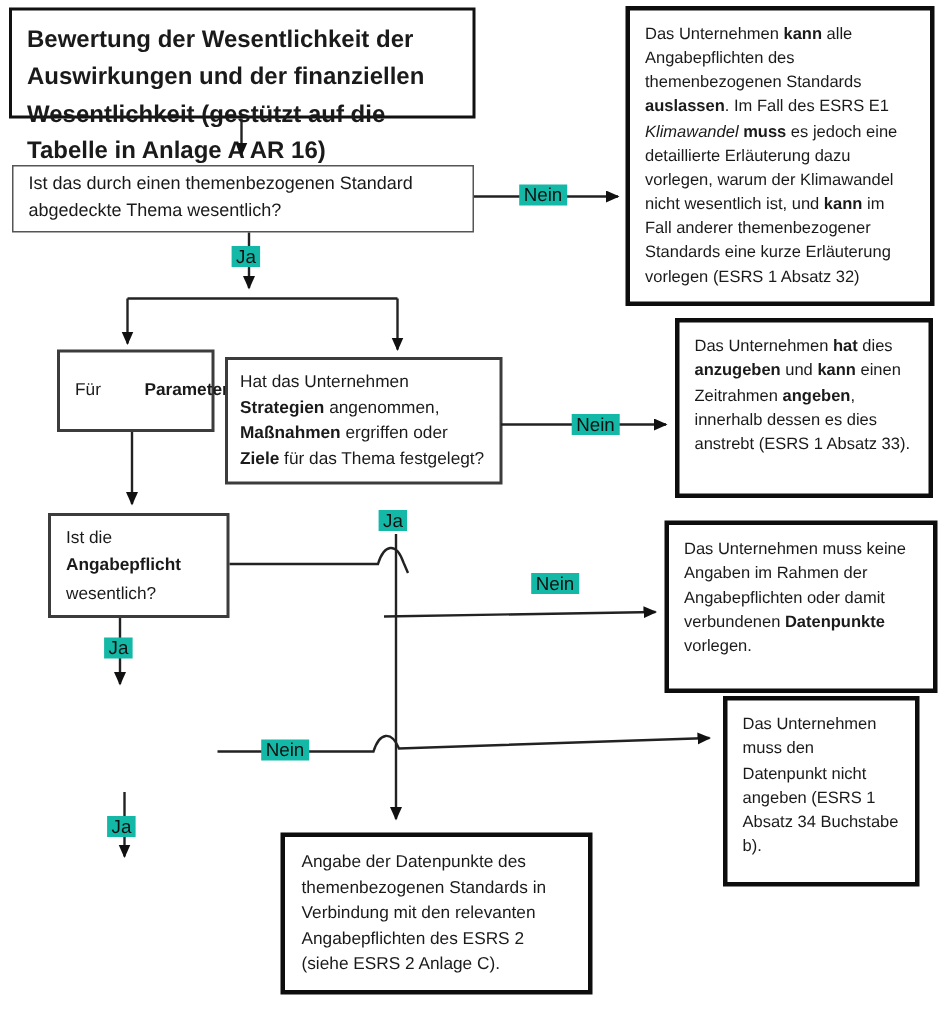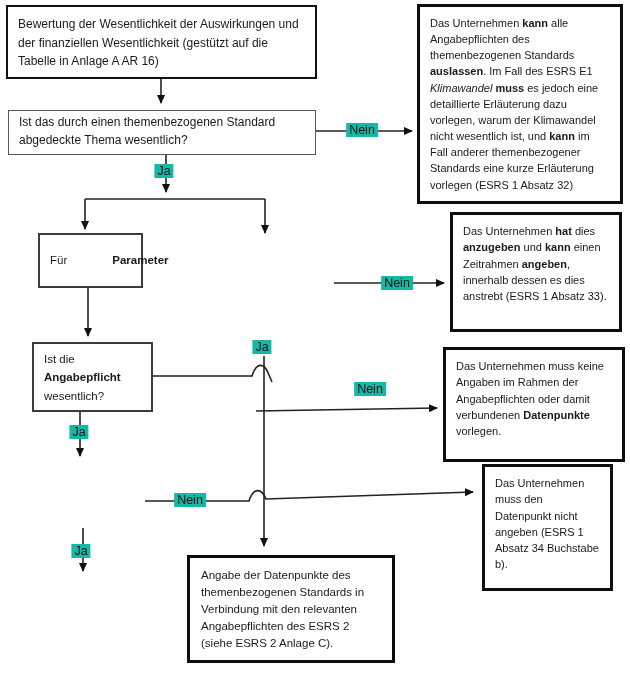--- a/index.html
+++ b/index.html
@@ -4,23 +4,23 @@
 <style>
   html,body{margin:0;padding:0;background:#fff;}
   #canvas{
     position:relative;width:630px;height:680px;background:#ffffff;overflow:hidden;
     font-family:"Liberation Sans",sans-serif;color:#1a1a1a;
   }
   .box{position:absolute;box-sizing:border-box;background:#fff;z-index:2;
        line-height:1.48;text-align:left;}
   .q{border:2px solid #3c3c3c;padding:6px 10px;font-size:11.5px;}
   .r{border:3px solid #0d0d0d;padding:8px 10px;font-size:11px;}
-  .start{border:2.5px solid #111;padding:8px 10px;font-size:12px;line-height:1.55;}
+  .start{border:2.5px solid #111;padding:8px 10px;font-size:16px;line-height:1.55;font-weight:bold;}
   .thin{border-width:1.5px;border-color:#555;}
-  .vcenter{display:flex;align-items:center;gap:16px;}
+  .vcenter{display:flex;align-items:center;}
   svg.wires{position:absolute;left:0;top:0;z-index:5;pointer-events:none;}
   .edge-label{
     position:absolute;z-index:6;background:#14b8a6;padding:0 3px;font-size:12.5px;
     color:#111;transform:translate(-50%,-50%);white-space:nowrap;
   }
 </style>
 </head>
 <body>
 
 <div id="canvas">
@@ -53,20 +53,21 @@
 
   <div class="box q thin" style="left:8px;top:110px;width:308px;height:45px;font-size:12px;padding:3px 10px;"><span>Ist das durch einen themenbezogenen Standard abgedeckte Thema wesentlich?</span></div>
 
   <div class="box r" style="left:417px;top:4px;width:206px;height:200px;line-height:1.47;"><span>Das Unternehmen </span><span style="font-weight: 700;">kann</span><span> alle Angabepflichten des themenbezogenen Standards </span><span style="font-weight: 700;">auslassen</span><span>. Im Fall des ESRS E1 </span><span style="font-style: italic;">Klimawandel</span><span> </span><span style="font-weight: 700;">muss</span><span> es jedoch eine detaillierte Erläuterung dazu vorlegen, warum der Klimawandel nicht wesentlich ist, und </span><span style="font-weight: 700;">kann</span><span> im Fall anderer themenbezogener Standards eine kurze Erläuterung vorlegen (ESRS 1 Absatz 32)</span></div>
 
   <div class="box q vcenter" style="left:38px;top:233px;width:105px;height:55px;padding:0 10px;">
       <span>Für </span>
       <span style="font-weight: 700; margin-left: 29px;">Parameter</span>
     </div>
 
+  <div class="box q" style="left:150px;top:238px;width:185px;height:85px;padding:7px 8px;"><span>Hat das Unternehmen </span><span style="font-weight: 700;">Strategien</span><span> angenommen, </span><span style="font-weight: 700;">Maßnahmen</span><span> ergriffen oder </span><span style="font-weight: 700;">Ziele</span><span> für das Thema festgelegt?</span></div>
 
   <div class="box r" style="left:450px;top:212px;width:172px;height:120px;"><span>Das Unternehmen </span><span style="font-weight: 700;">hat</span><span> dies </span><span style="font-weight: 700;">anzugeben</span><span> und </span><span style="font-weight: 700;">kann</span><span> einen Zeitrahmen </span><span style="font-weight: 700;">angeben</span><span>, innerhalb dessen es dies anstrebt (ESRS 1 Absatz 33).</span></div>
 
   <div class="box q" style="left:32px;top:342px;width:121px;height:70px;line-height:1.6;"><span>Ist die </span><span style="font-weight: 700;">Angabepflicht</span><span> wesentlich?</span></div>
 
   <div class="box r" style="left:443px;top:347px;width:182px;height:115px;"><span>Das Unternehmen muss keine Angaben im Rahmen der Angabepflichten oder damit verbundenen </span><span style="font-weight: 700;">Datenpunkte</span><span> vorlegen.</span></div>
 
 
   <div class="box r" style="left:482px;top:464px;width:131px;height:127px;"><span>Das Unternehmen muss den Datenpunkt nicht angeben (ESRS 1 Absatz 34 Buchstabe b).</span></div>
 

